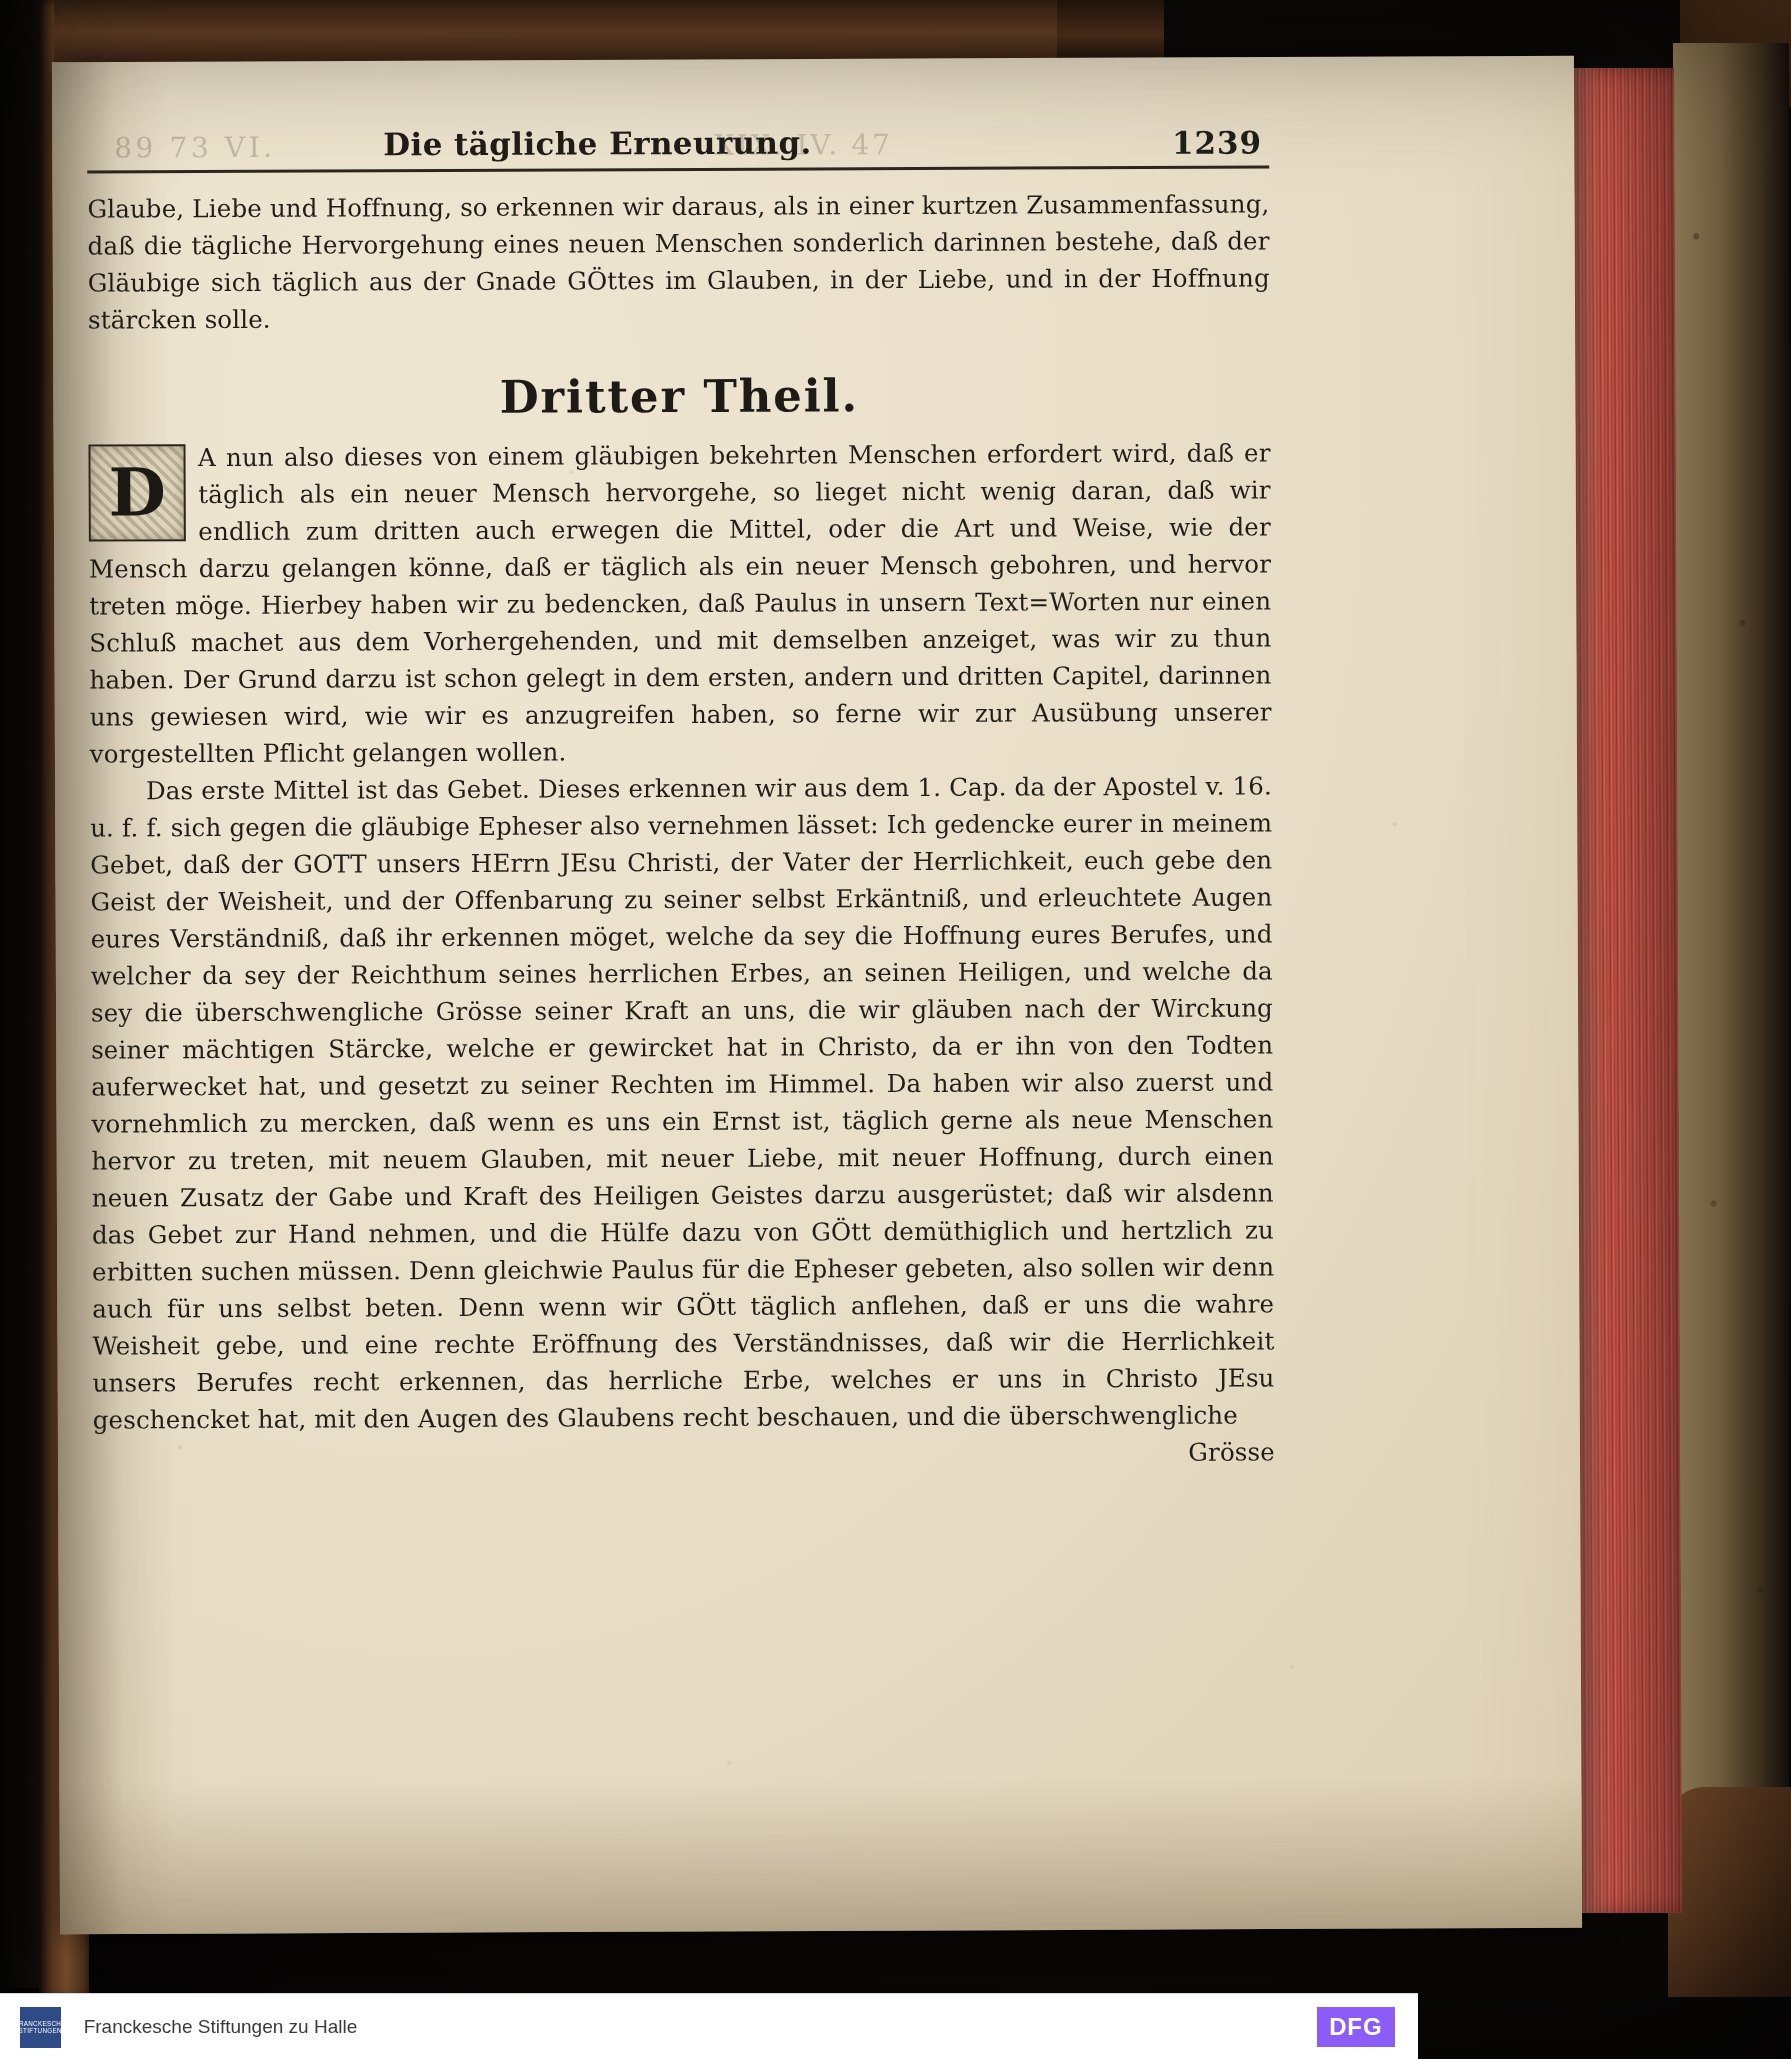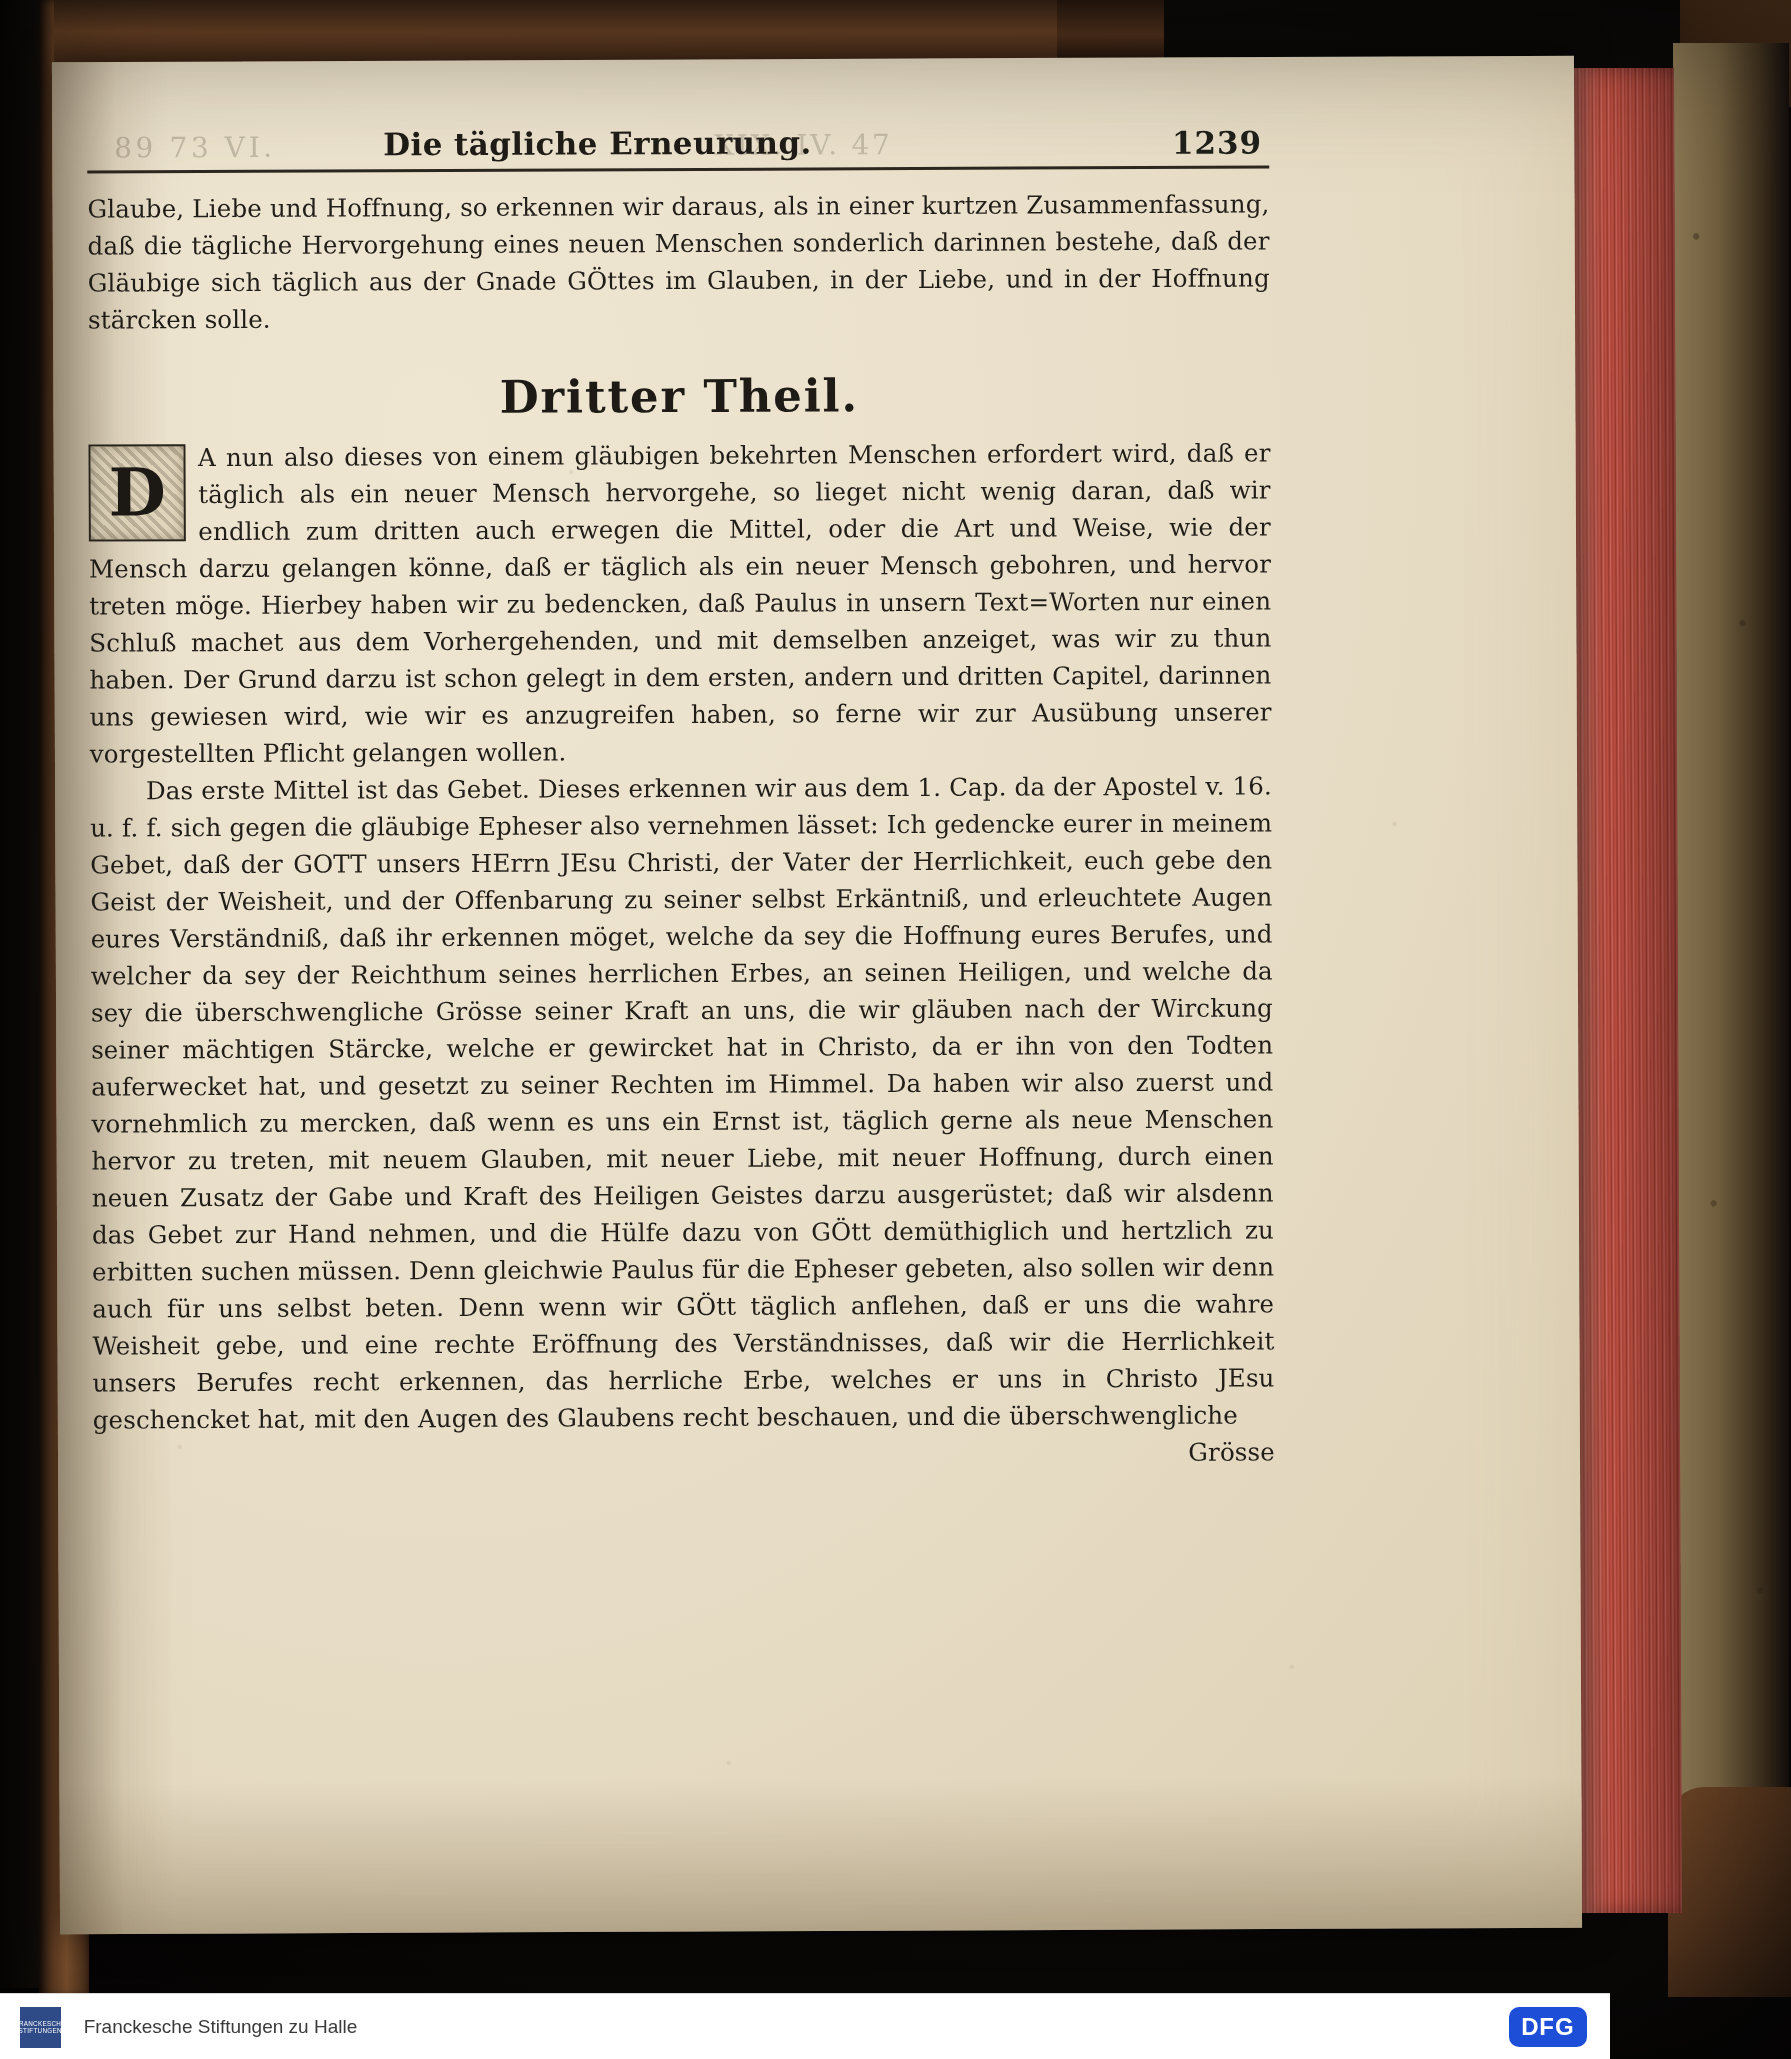--- a/index.html
+++ b/index.html
@@ -248,21 +248,21 @@
   }
 
   .para.tail-right {
     text-align: right;
   }
 
   
   .footer {
     position: absolute;
     left: 0; bottom: 0;
-    width: 1610px; height: 66px;
+    width: 1418px; height: 66px;
     background: #ffffff;
     display: flex;
     align-items: center;
     border-top: 0.9px solid #d9d9d9;
   }
   .footer-logo {
     width: 41px; height: 41px;
     margin-left: 19.7px;
     background: #2e4a87;
     color: #fff;
@@ -283,23 +283,22 @@
     color: #3a3a3a;
   }
   .footer-dfg {
     margin-left: auto;
     margin-right: 23px;
     font-family: "Liberation Sans", sans-serif;
     font-weight: 700;
     font-size: 24px;
     letter-spacing: 0.9px;
     color: #ffffff;
-    background: #1d4ed8;
+    background: #8b5cf6;
     padding: 5.4px 12.5px 6.3px 12.5px;
-    border-radius: 10px;
   }
 
   
   .vignette {
     position: absolute; inset: 0;
     pointer-events: none;
     box-shadow: inset 0 0 161px rgba(0,0,0,0.55);
   }
 </style>
 </head>

